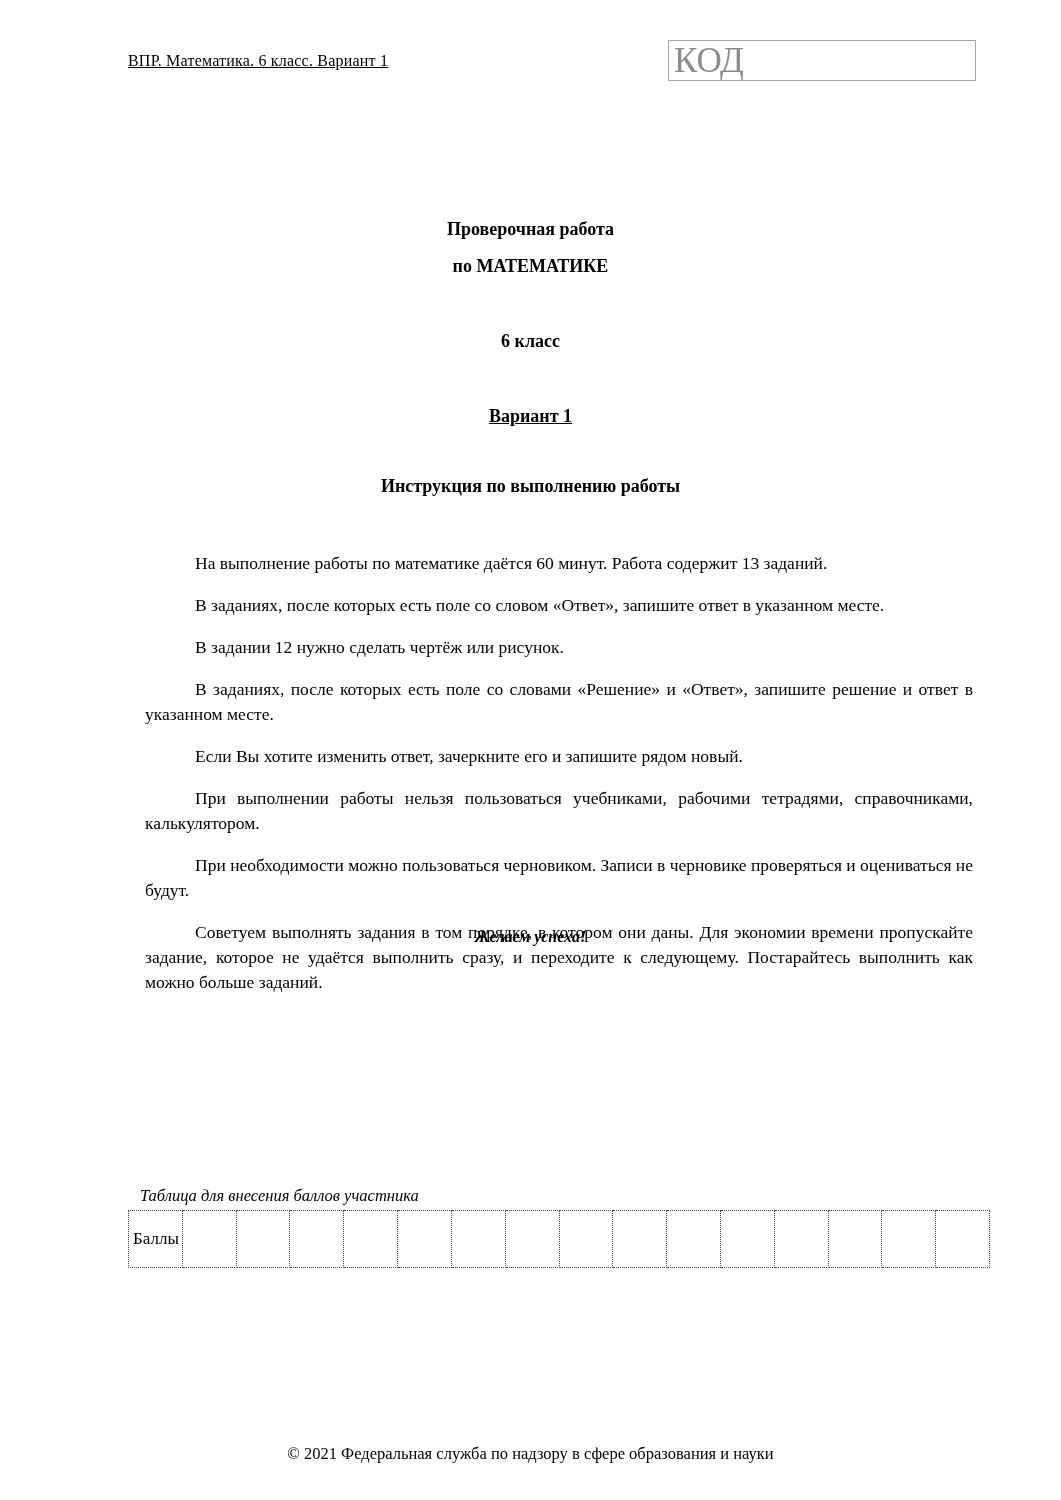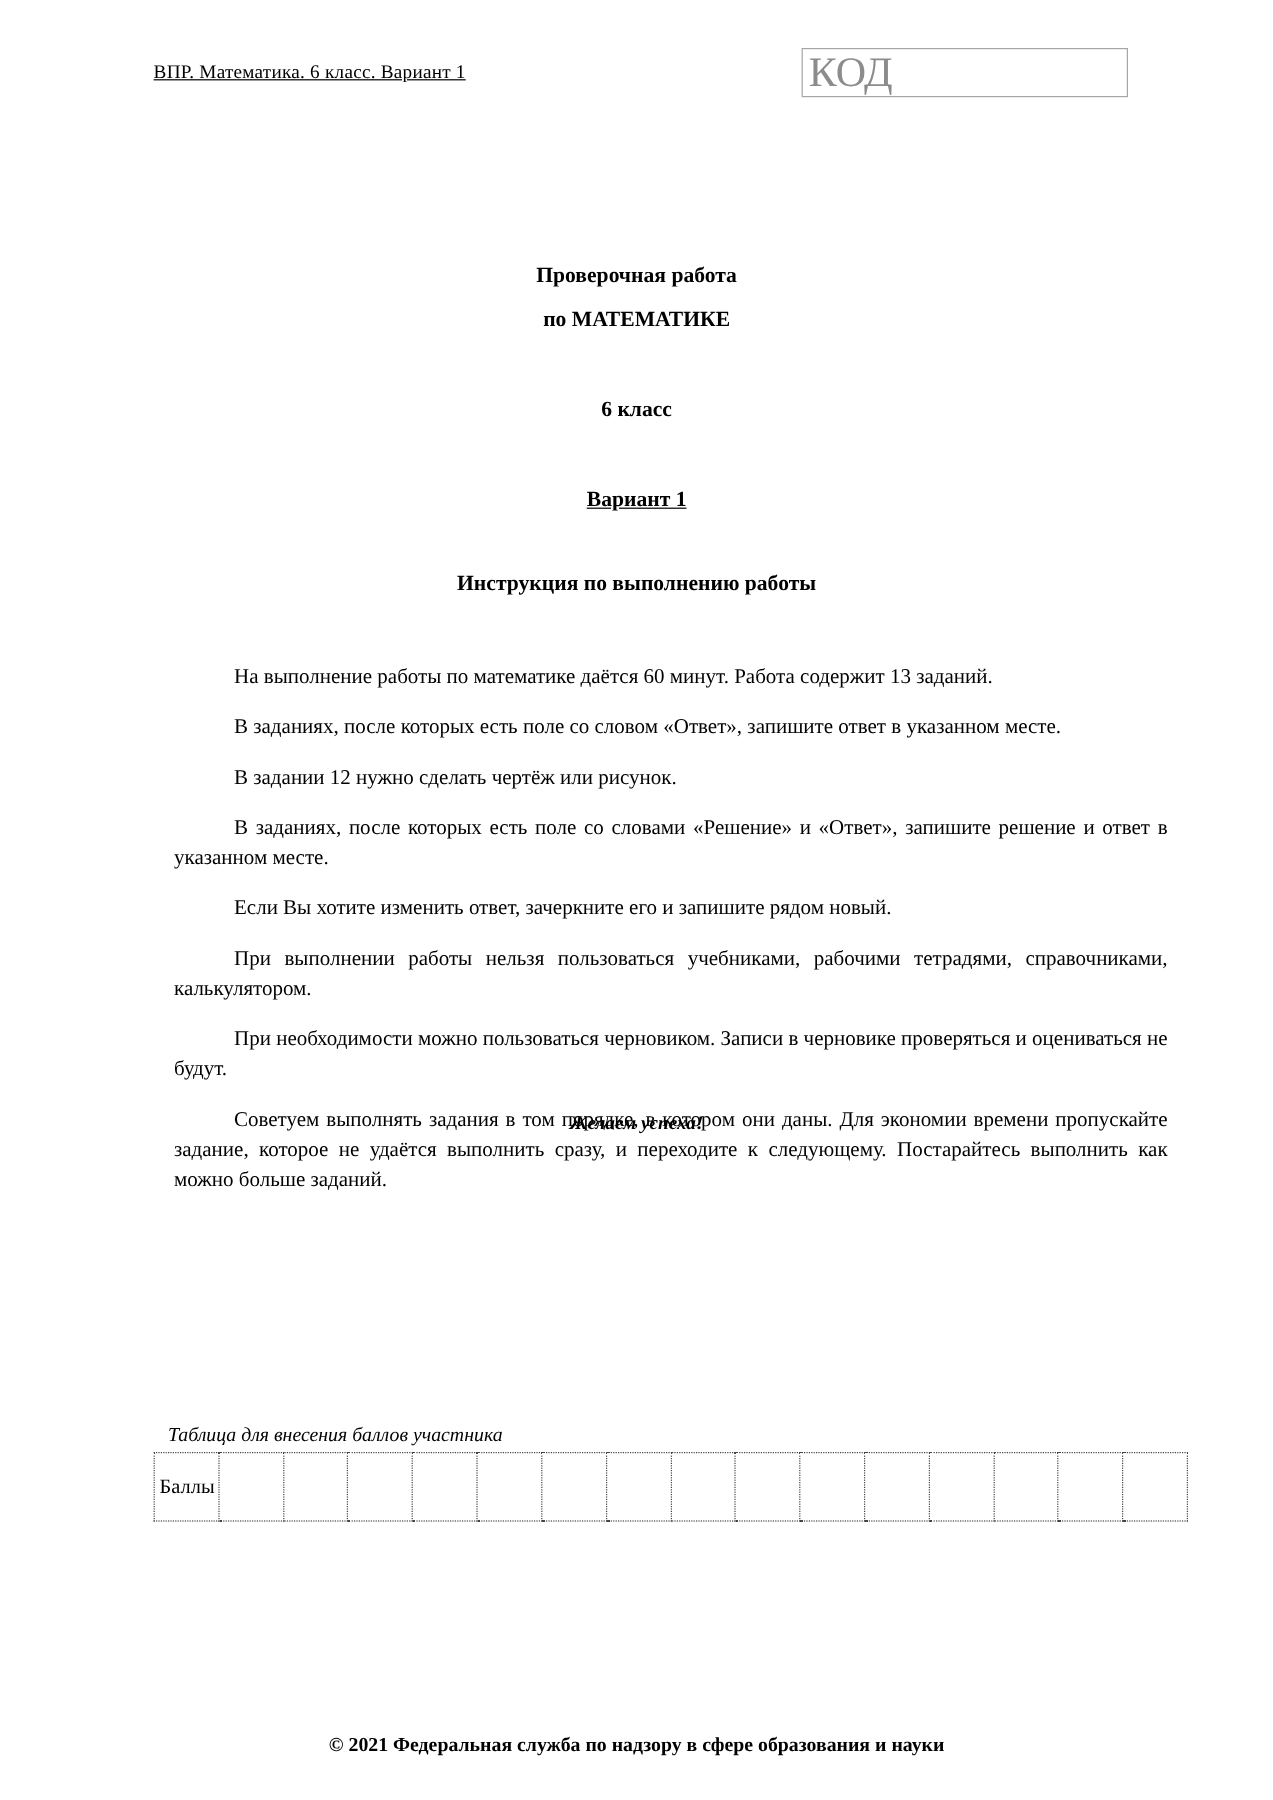--- a/index.html
+++ b/index.html
@@ -24,21 +24,21 @@
     top: 52px;
     font-size: 16px;
     letter-spacing: 0.2px;
     white-space: nowrap;
     text-decoration: underline;
   }
   .code-box {
     position: absolute;
     left: 668px;
     top: 40px;
-    width: 272px;
+    width: 308px;
     height: 41px;
     border: 1px solid #a6a6a6;
     box-sizing: border-box;
   }
   .code-box .code-text {
     display: block;
     font-size: 35px;
     line-height: 40px;
     color: #8c8c8c;
     padding-left: 5px;
@@ -122,21 +122,20 @@
   .col-mark  { width: 85px; }
 
   
   .footer {
     position: absolute;
     left: 0;
     right: 0;
     top: 1444px;
     text-align: center;
     font-size: 16.5px;
-    font-weight: bold;
   }
 </style>
 </head>
 <body>
 
 <div class="page">
 
   <div class="doc-label">ВПР. Математика. 6 класс. Вариант 1</div>
   <div class="code-box">
     <span class="code-text">КОД</span>

